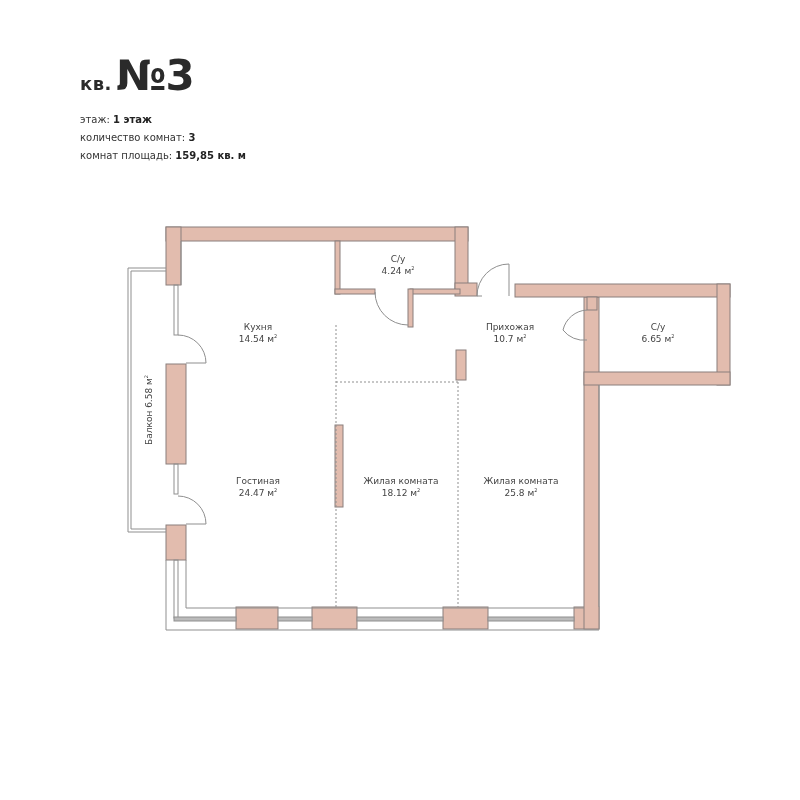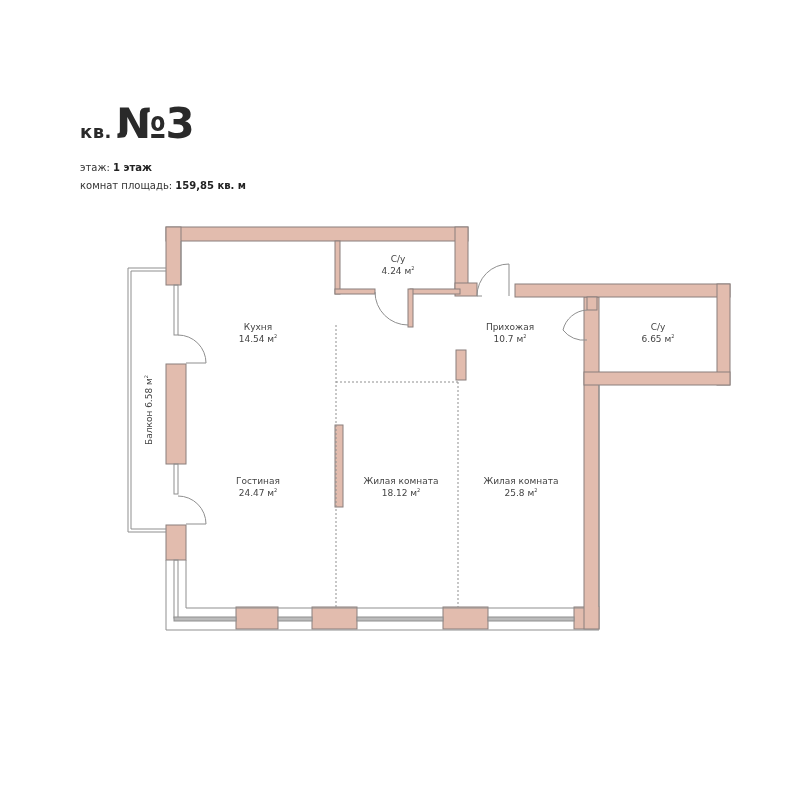--- a/index.html
+++ b/index.html
@@ -1,36 +1,37 @@
 <!DOCTYPE html>
 <html><head>
 <meta charset="utf-8">
 <style>
   html,body{margin:0;padding:0;background:#ffffff;}
   body{width:800px;height:800px;position:relative;overflow:hidden;font-family:"DejaVu Sans",sans-serif;color:#2a2a2a;}
-  .header{position:absolute;left:80px;top:55px;margin-top:48px;}
+  .header{position:absolute;left:80px;top:55px;}
   .title{display:flex;align-items:flex-end;line-height:1;}
   .title-prefix{font-size:18px;font-weight:bold;margin-right:4px;margin-bottom:4px;letter-spacing:0.5px;}
   .title-num{font-size:42px;font-weight:bold;letter-spacing:-1px;}
   .info{margin-top:14px;font-size:10px;line-height:18px;color:#333;}
   .info b{font-weight:bold;color:#222;}
   .plan{position:absolute;left:0;top:0;}
   .lbl{font-family:"DejaVu Sans",sans-serif;font-size:9px;fill:#444;text-anchor:middle;}
   .sup{font-size:5px;}
 </style>
 </head>
 <body>
 
 <div class="header">
   <div class="title">
     <span class="title-prefix">кв.</span>
     <span class="title-num">№3</span>
   </div>
   <div class="info">
     <div><span>этаж:</span> <b>1 этаж</b></div>
+    <div><span>количество комнат:</span> <b>3</b></div>
     <div><span>комнат площадь:</span> <b>159,85 кв. м</b></div>
   </div>
 </div>
 
 <svg class="plan" width="800" height="800" viewBox="0 0 800 800">
   <g fill="#e2bcae" stroke="#8a7f7c" stroke-width="1">
 
     <rect x="166" y="227" width="302" height="14"></rect>
     <rect x="166" y="227" width="15" height="58"></rect>
 

